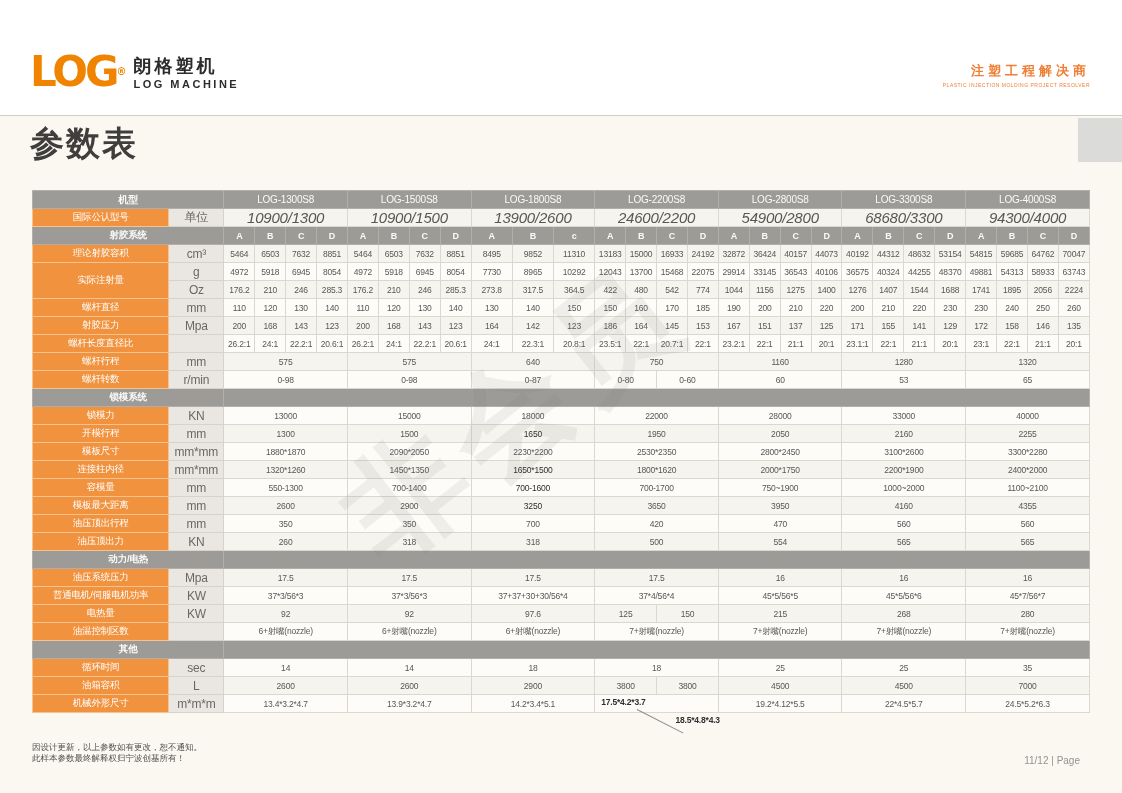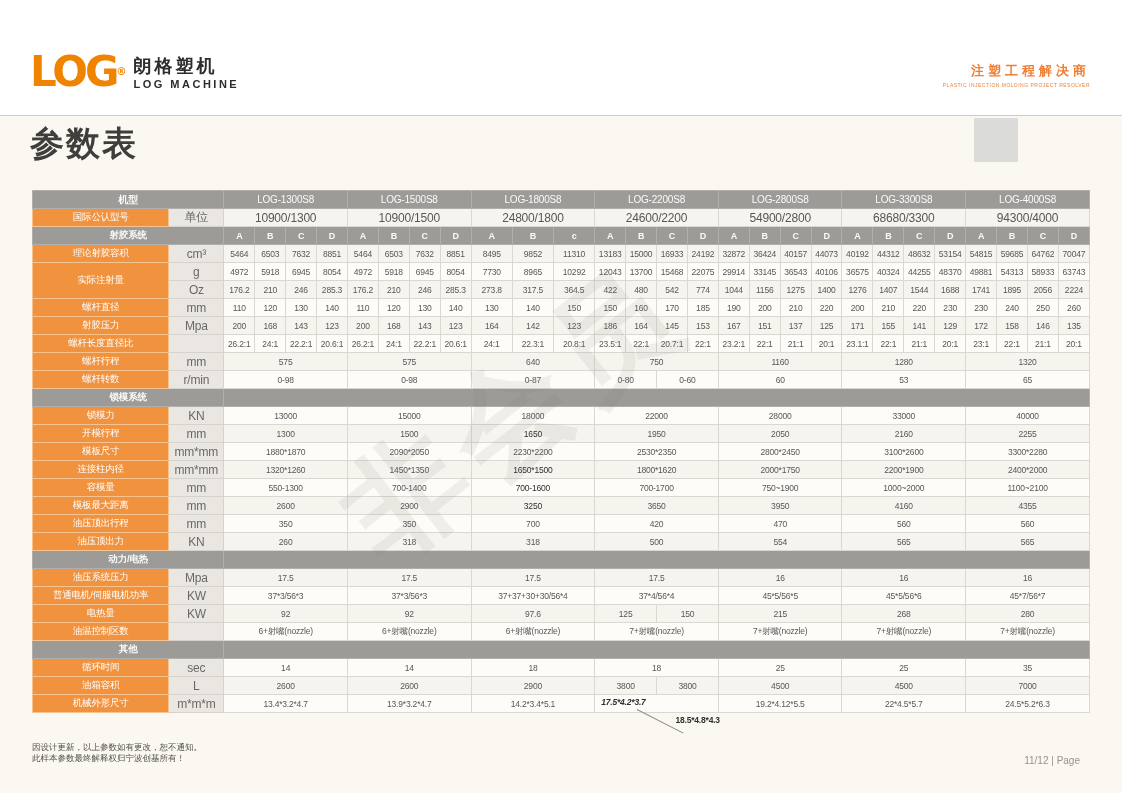--- a/index.html
+++ b/index.html
@@ -17,43 +17,43 @@
   .logo{position:absolute; left:30px; top:52px; display:flex; align-items:flex-start; gap:10px;}
   .logo-mark{font-weight:900; font-size:42px; line-height:40px; letter-spacing:-3px; color:var(--logo-orange); font-family:"DejaVu Sans",sans-serif;}
   .logo-reg{font-size:10px; color:var(--logo-orange); vertical-align:top;}
   .logo-text{padding-top:2px;}
   .logo-cn{font-size:18px; font-weight:bold; color:#2c2c2c; letter-spacing:3px;}
   .logo-en{font-size:11px; font-weight:bold; color:#2c2c2c; letter-spacing:2.5px;text-align:center;}
   .tagline{position:absolute; right:32px; top:62px; text-align:right;}
   .tagline-cn{font-size:13px; font-weight:bold; color:#ee7f35; letter-spacing:4px;}
   .tagline-en{font-size:5px; color:#ee7f35; letter-spacing:.5px; margin-top:2px;}
   
-  .titlebar{position:absolute; top:117px; left:0; width:1018px; height:56px;}
+  .titlebar{position:absolute; top:117px; left:0; width:1122px; height:56px;}
   .page-title{position:absolute; left:30px; top:4px; font-size:34px; font-weight:bold; color:#3f3e3c; letter-spacing:2px;}
   .title-block{position:absolute; right:0; top:1px; width:44px; height:44px; background:#dbdbd9;}
   
   .watermark{position:absolute; left:310px; top:470px; font-size:120px; font-weight:bold;
     color:rgba(120,120,120,.10); transform:rotate(-38deg); transform-origin:left top;
     pointer-events:none; white-space:nowrap; letter-spacing:10px; z-index:5;}
   
   table{position:absolute; left:32px; top:190px; width:1058px; border-collapse:collapse; table-layout:fixed; z-index:2;padding-left:20px;}
   td{border:1px solid var(--border); height:18px; text-align:center; vertical-align:middle;
      font-size:8.5px; letter-spacing:-.2px; color:var(--ink); background:var(--cell-bg); overflow:visible;}
   tbody tr:nth-child(even) td.val{background:var(--cell-alt);}
   td.corner,td.model,td.sec-lbl,td.sec-fill,td.sec-col{background:var(--gray-head); color:#fafaf8; border-color:#b0afac;}
   td.corner{font-size:10px; font-weight:bold;}
   td.model{font-size:10px;}
   td.sec-lbl{font-size:9.5px; font-weight:bold;margin-top:24px;}
   td.sec-col{font-size:9px; font-weight:bold;}
   td.lbl{background:var(--accent); color:#ffffff; font-size:9.5px; border-color:#f6c28e;}
   td.unit{background:#eae7e2; color:#6a6865; font-size:12px; border-color:#d6d3cc;}
-  td.intl{font-size:12px;}
+  td.intl{font-size:15px;font-style:italic;}
   td.bold{font-weight:normal; color:#2f2f2f;}
   td.diag{position:relative;}
-  .d1{position:absolute; left:6px; top:2px; font-weight:bold; color:#2f2f2f;font-style:italic;}
+  .d1{position:absolute; left:6px; top:2px; font-weight:bold; color:#2f2f2f;}
   .d2{position:absolute; right:-2px; bottom:-13px; font-weight:bold; color:#2f2f2f; z-index:6;}
   .dline{position:absolute; left:34%; top:85%; width:52px; height:1px; background:#8f8d89; transform:rotate(27deg); transform-origin:left center;}
   
   .footnote{position:absolute; left:32px; top:742px; font-size:8.5px; line-height:11px; color:#53514e;}
   .pagenum{position:absolute; right:42px; top:755px; font-size:10px; color:#96938e;}
 </style>
 </head>
 <body>
 
 <div class="topband">
@@ -118,21 +118,21 @@
         <td class="model" colspan="4">LOG-2200S8</td>
         <td class="model" colspan="4">LOG-2800S8</td>
         <td class="model" colspan="4">LOG-3300S8</td>
         <td class="model" colspan="4">LOG-4000S8</td>
       </tr>
       <tr>
         <td class="lbl">国际公认型号</td>
         <td class="unit">单位</td>
         <td class="val intl" colspan="4">10900/1300</td>
         <td class="val intl" colspan="4">10900/1500</td>
-        <td class="val intl" colspan="3">24800/1800</td>
+        <td class="val intl" colspan="3">13900/2600</td>
         <td class="val intl" colspan="4">24600/2200</td>
         <td class="val intl" colspan="4">54900/2800</td>
         <td class="val intl" colspan="4">68680/3300</td>
         <td class="val intl" colspan="4">94300/4000</td>
       </tr>
       <tr>
         <td class="sec-lbl" colspan="2">射胶系统</td>
         <td class="sec-col">A</td>
         <td class="sec-col">B</td>
         <td class="sec-col">C</td>

